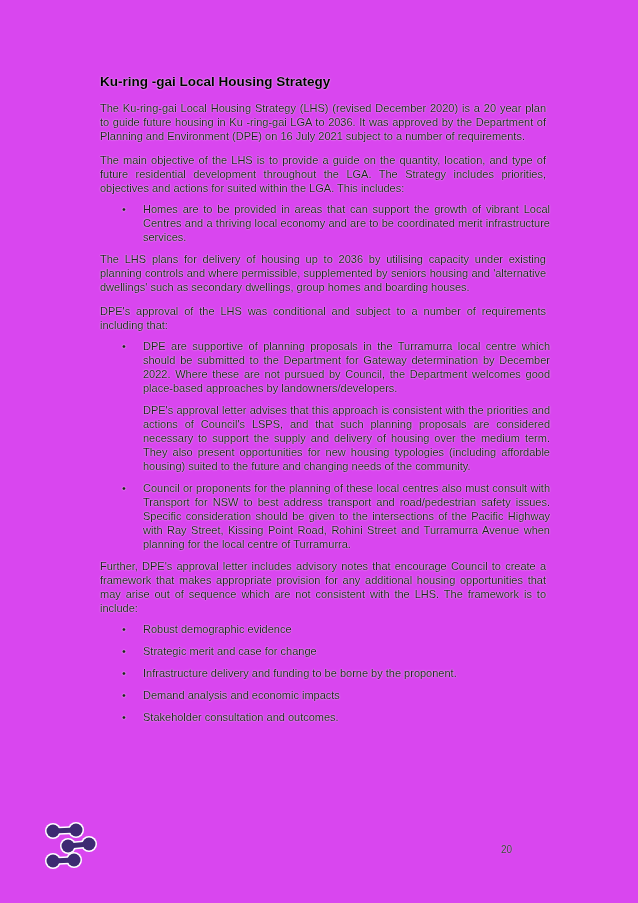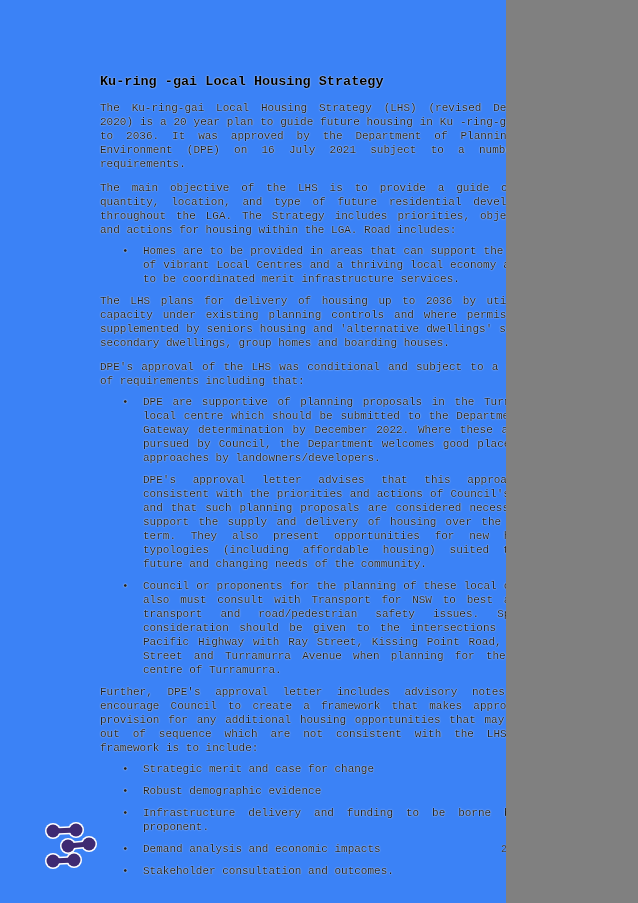--- a/index.html
+++ b/index.html
@@ -2,25 +2,25 @@
 <html><head>
 <meta charset="utf-8">
 <style>
   html, body {
     margin: 0;
     padding: 0;
     background: #808080;
   }
   .canvas {
     position: relative;
-    width: 506px;
+    width: 638px;
     height: 903px;
-    background: #3b82f6;
+    background: #d946ef;
     overflow: hidden;
-    font-family: Liberation Mono, monospace;
+    font-family: Liberation Sans, sans-serif;
   }
   .doc-content {
     position: absolute;
     left: 100px;
     top: 74px;
     width: 450px;
     color: #1e1e1e;
     font-size: 11px;
     line-height: 14px;
     text-shadow: 0 0 1px rgba(255,255,255,0.8), 0 0 2px rgba(255,255,255,0.5);
@@ -76,41 +76,41 @@
 <body>
 
 <div class="canvas">
 
   <div class="doc-content">
 
     <div class="doc-heading">Ku-ring -gai Local Housing Strategy</div>
 
     <p class="para">The Ku-ring-gai Local Housing Strategy (LHS) (revised December 2020) is a 20 year plan to guide future housing in Ku -ring-gai LGA to 2036. It was approved by the Department of Planning and Environment (DPE) on 16 July 2021 subject to a number of requirements.</p>
 
-    <p class="para tight">The main objective of the LHS is to provide a guide on the quantity, location, and type of future residential development throughout the LGA. The Strategy includes priorities, objectives and actions for housing within the LGA. Road includes:</p>
+    <p class="para tight">The main objective of the LHS is to provide a guide on the quantity, location, and type of future residential development throughout the LGA. The Strategy includes priorities, objectives and actions for suited within the LGA. This includes:</p>
 
     <div class="blist">
       <div class="bitem">Homes are to be provided in areas that can support the growth of vibrant Local Centres and a thriving local economy and are to be coordinated merit infrastructure services.</div>
     </div>
 
     <p class="para">The LHS plans for delivery of housing up to 2036 by utilising capacity under existing planning controls and where permissible, supplemented by seniors housing and 'alternative dwellings' such as secondary dwellings, group homes and boarding houses.</p>
 
     <p class="para tight">DPE's approval of the LHS was conditional and subject to a number of requirements including that:</p>
 
     <div class="blist">
       <div class="bitem">DPE are supportive of planning proposals in the Turramurra local centre which should be submitted to the Department for Gateway determination by December 2022. Where these are not pursued by Council, the Department welcomes good place-based approaches by landowners/developers.</div>
       <div class="bcont">DPE's approval letter advises that this approach is consistent with the priorities and actions of Council's LSPS, and that such planning proposals are considered necessary to support the supply and delivery of housing over the medium term. They also present opportunities for new housing typologies (including affordable housing) suited to the future and changing needs of the community.</div>
       <div class="bitem">Council or proponents for the planning of these local centres also must consult with Transport for NSW to best address transport and road/pedestrian safety issues. Specific consideration should be given to the intersections of the Pacific Highway with Ray Street, Kissing Point Road, Rohini Street and Turramurra Avenue when planning for the local centre of Turramurra.</div>
     </div>
 
     <p class="para tight">Further, DPE's approval letter includes advisory notes that encourage Council to create a framework that makes appropriate provision for any additional housing opportunities that may arise out of sequence which are not consistent with the LHS. The framework is to include:</p>
 
     <div class="blist">
+      <div class="bitem">Robust demographic evidence</div>
       <div class="bitem">Strategic merit and case for change</div>
-      <div class="bitem">Robust demographic evidence</div>
       <div class="bitem">Infrastructure delivery and funding to be borne by the proponent.</div>
       <div class="bitem">Demand analysis and economic impacts</div>
       <div class="bitem">Stakeholder consultation and outcomes.</div>
     </div>
 
   </div>
 
   <svg class="logo-mark" viewBox="0 0 56 54" xmlns="http://www.w3.org/2000/svg">
 
     <line x1="9" y1="11" x2="32" y2="10" stroke="#ffffff" stroke-width="8"></line>

